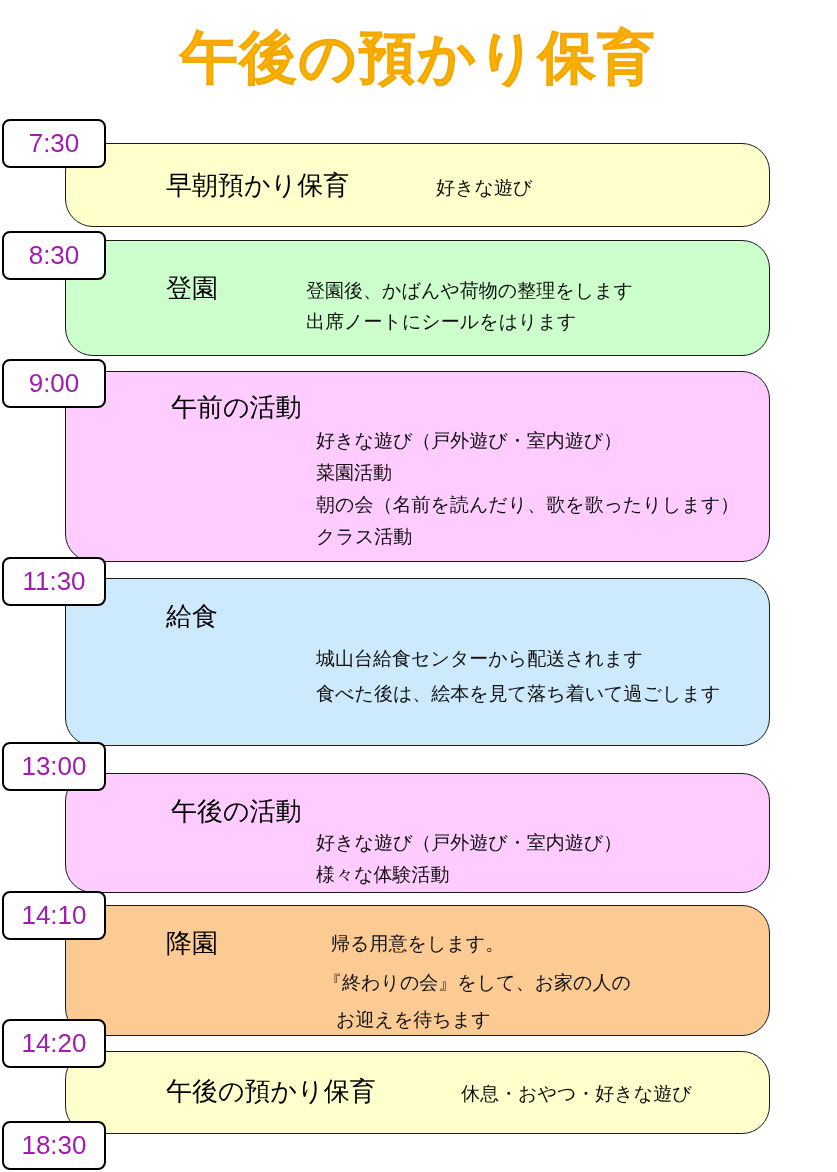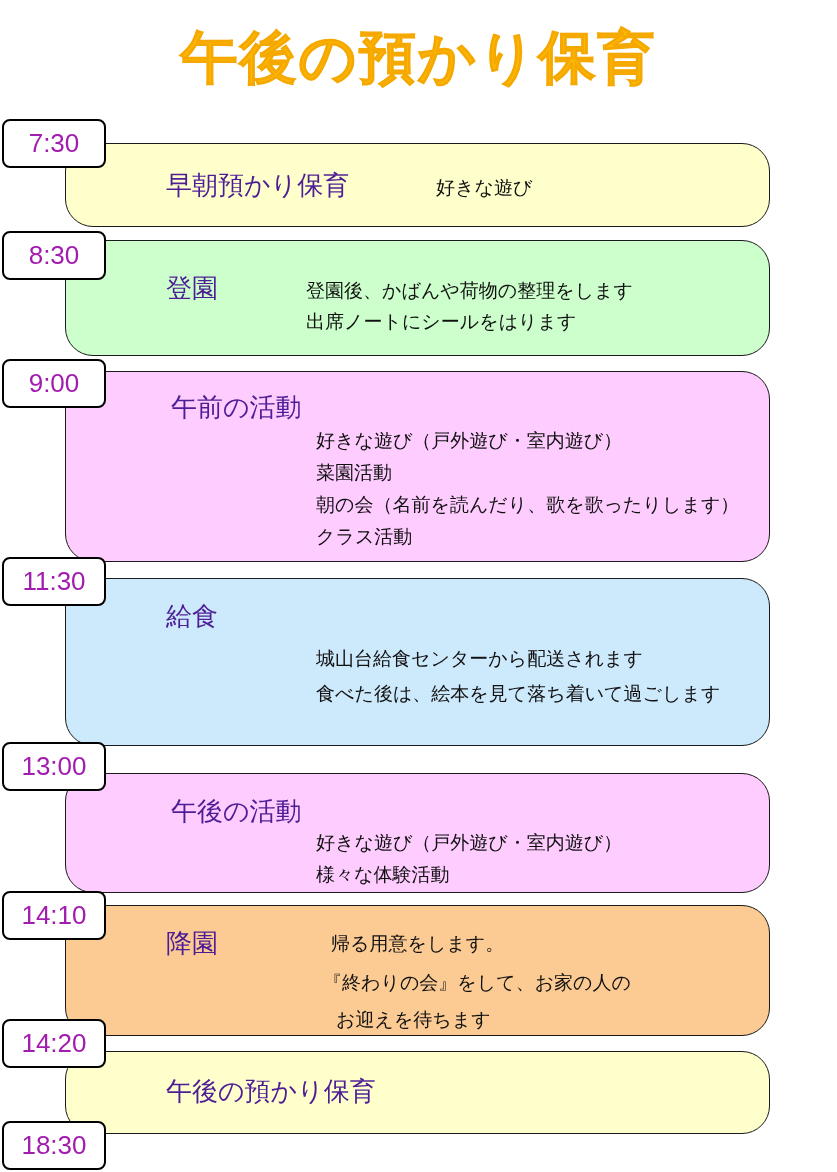--- a/index.html
+++ b/index.html
@@ -32,21 +32,21 @@
 
   .box{
     position:absolute;left:65px;width:705px;
     border:1px solid #1a1a1a;
     border-radius:28px;
     z-index:1;
     box-sizing:border-box;
   }
   .heading{
     position:absolute;
-    font-size:26px;color:#4c1d95;
+    font-size:26px;color:#000000;
     white-space:nowrap;
   }
   .note{
     position:absolute;
     font-size:19px;color:#111;
     white-space:nowrap;
   }
   .details{
     position:absolute;
     font-size:19px;color:#111;
@@ -137,15 +137,16 @@
     <span class="heading">降園</span>
     <span class="note">帰る用意をします。</span>
     <div class="details">
       <div>『終わりの会』をして、お家の人の</div>
       <div class="indent">お迎えを待ちます</div>
     </div>
   </div>
 
   <div class="box b7" style="top: 1051px; height: 83px; background-color: rgb(255, 255, 204);">
     <span class="heading">午後の預かり保育</span>
+    <span class="note">休息・おやつ・好きな遊び</span>
   </div>
 
 </div>
 
 </body></html>

